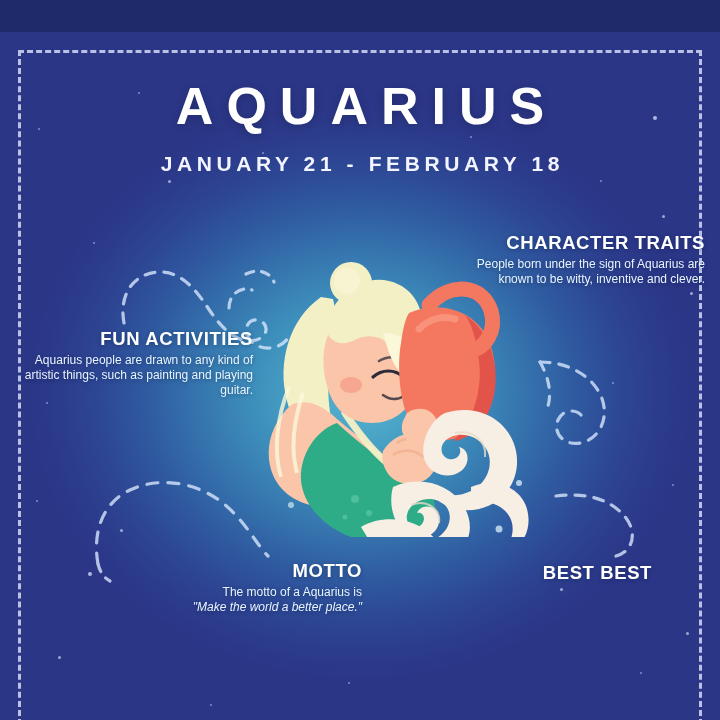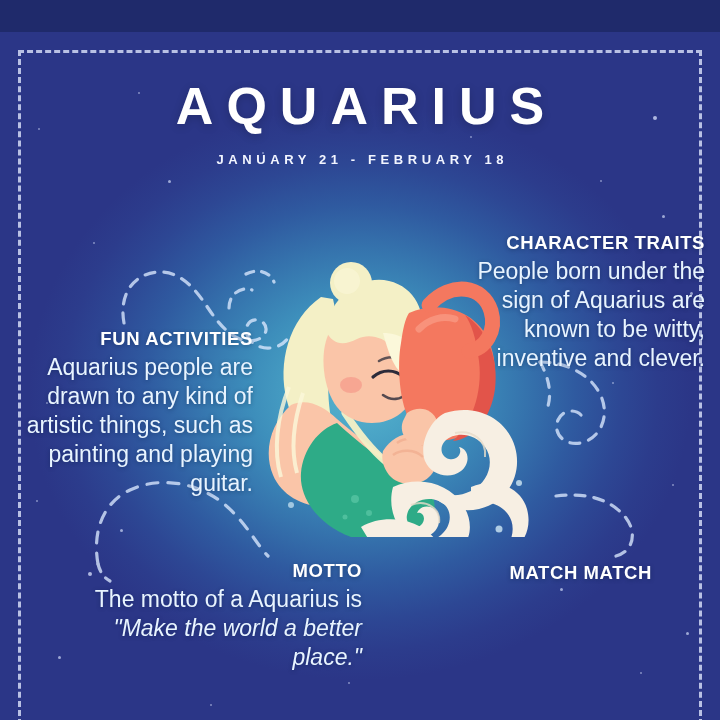--- a/index.html
+++ b/index.html
@@ -24,31 +24,31 @@
   
   .swirls{position:absolute;inset:0;pointer-events:none;}
   
   .header{position:absolute;left:0;right:0;top:48px;text-align:center;}
   .title{
     color:#ffffff;font-size:52px;font-weight:700;letter-spacing:13px;
     line-height:1;margin:0;text-indent:13px;
     text-shadow:0 2px 10px rgba(0,0,0,.20);
   }
   .subtitle{
-    color:#f2f5ff;font-size:13px;font-weight:700;letter-spacing:4.6px;
+    color:#f2f5ff;font-size:21px;font-weight:700;letter-spacing:4.6px;
     margin-top:20px;text-indent:4.6px;
   }
   
   .block{position:absolute;text-align:right;color:#ecf6ff;
     text-shadow:0 1px 4px rgba(10,30,70,.45);}
   .block h2{
     margin:0 0 3px 0;font-size:18.5px;font-weight:700;letter-spacing:.6px;
     color:#ffffff;
   }
-  .block p{margin:0;font-size:23px;line-height:1.26;font-weight:400;color:#e8f4ff;}
+  .block p{margin:0;font-size:12px;line-height:1.26;font-weight:400;color:#e8f4ff;}
   .block p.quote{font-style:italic;}
   #traits{left:455px;top:200px;width:250px;}
   #fun{left:18px;top:296px;width:235px;}
   #motto{left:62px;top:528px;width:300px;}
   #match{left:382px;top:530px;width:270px;}
   
   .art{position:absolute;left:233px;top:205px;width:300px;height:300px;}
 </style>
 </head>
 <body>
@@ -223,16 +223,16 @@
     <p>The motto of a Aquarius is</p>
     <p class="quote">"Make the world a better place."</p>
   </div>
 
   <div class="block" id="fun">
     <h2>FUN ACTIVITIES</h2>
     <p>Aquarius people are drawn to any kind of artistic things, such as painting and playing guitar.</p>
   </div>
 
   <div class="block" id="match">
-    <h2>MATCH MATCH</h2>
+    <h2>BEST BEST</h2>
   </div>
 
 </div>
 
 </body></html>

